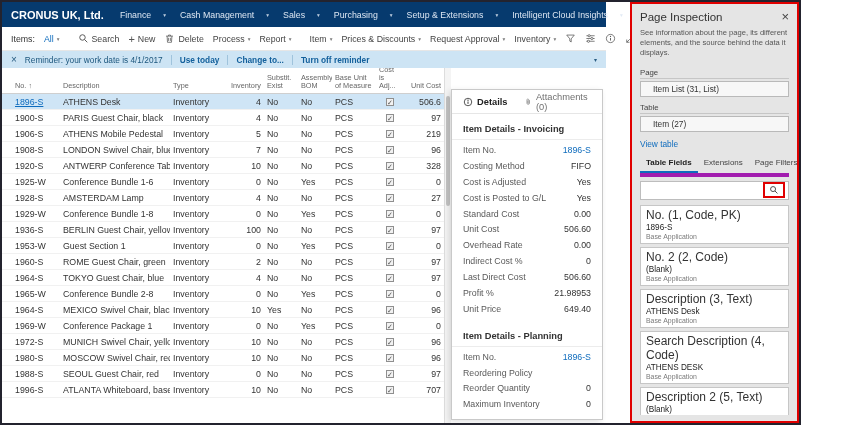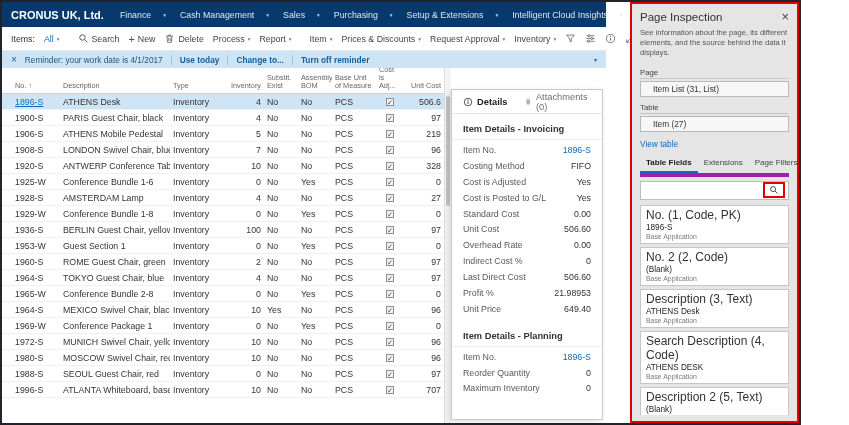--- a/index.html
+++ b/index.html
@@ -584,20 +584,24 @@
     <span class="d-value">649.40</span>
   </div>
 </div>
           <div class="d-sect-title" style="margin-top:7px;">Item Details - Planning</div>
           <div>
   <div class="d-row linkval">
     <span class="d-label">Item No.</span>
     <span class="d-value">1896-S</span>
   </div>
 
+  <div class="d-row">
+    <span class="d-label">Reordering Policy</span>
+    <span class="d-value"></span>
+  </div>
 
 
   <div class="d-row">
     <span class="d-label">Reorder Quantity</span>
     <span class="d-value">0</span>
   </div>
 
   <div class="d-row">
     <span class="d-label">Maximum Inventory</span>
     <span class="d-value">0</span>

